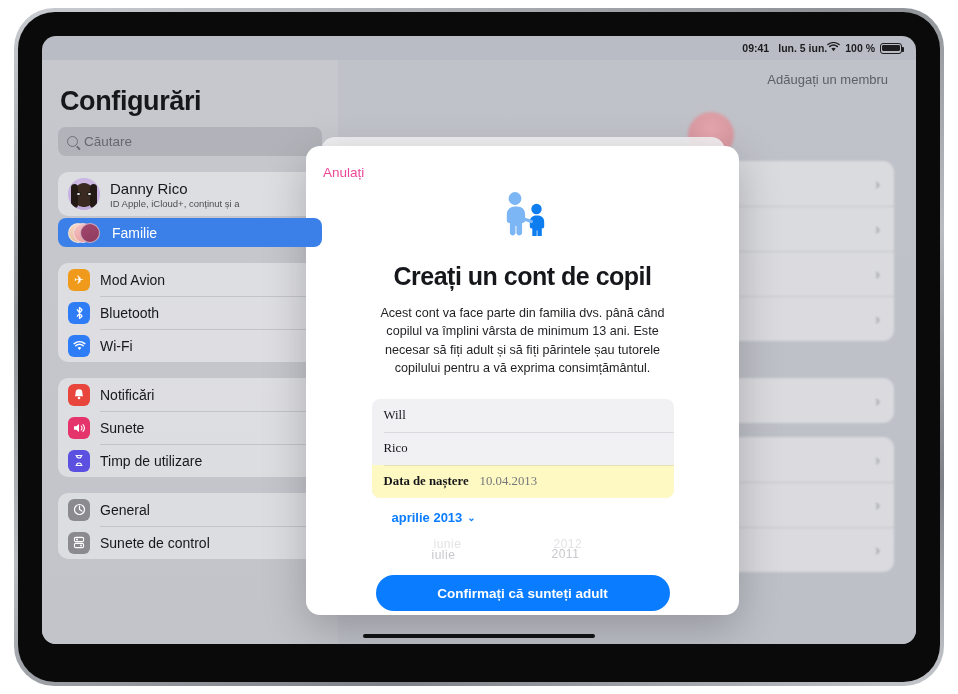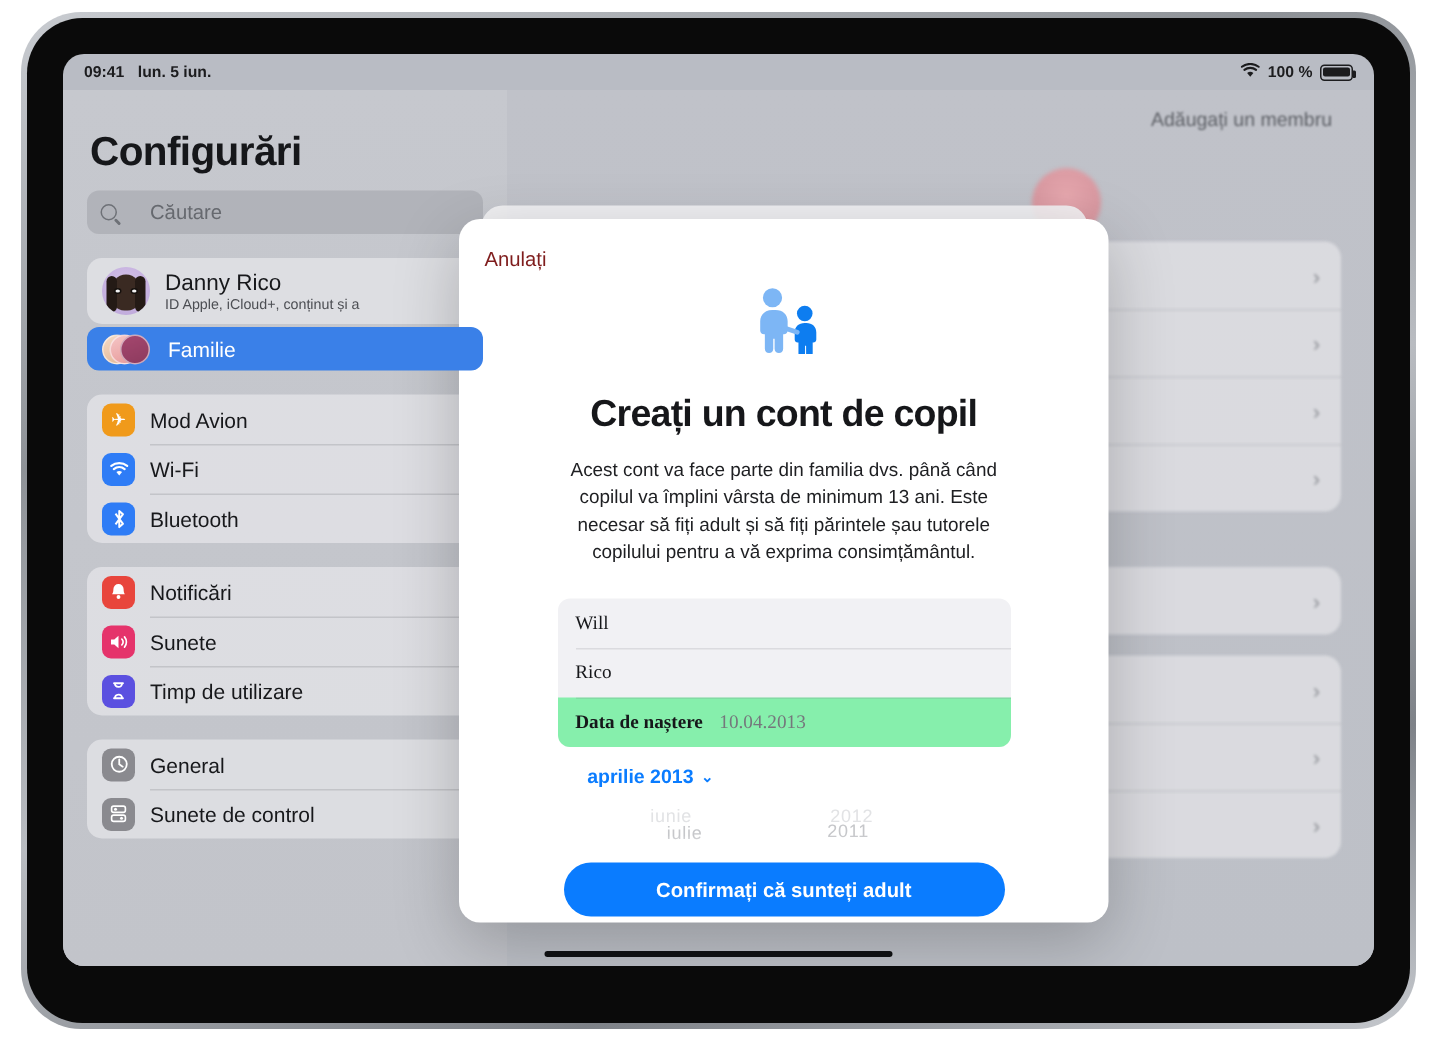--- a/index.html
+++ b/index.html
@@ -28,21 +28,21 @@
   .screen {
     position: absolute; left: 42px; top: 36px; width: 874px; height: 608px;
     background: #b9bcc4;
     border-radius: 14px;
     overflow: hidden;
   }
 
   
   .statusbar {
     position: absolute; left: 0; top: 0; width: 874px; height: 24px;
-    display: flex; align-items: center; justify-content: space-between;
+    display: flex; align-items: center; justify-content: flex-end;
     padding: 0 14px;
     font-size: 10.5px; font-weight: bold; color: #1c1c1e;
   }
   .status-left { display: flex; gap: 9px; align-items: center; }
   .status-right { display: flex; gap: 5px; align-items: center; }
   .wifi-glyph { font-size: 11px; line-height: 1; }
   .battery {
     width: 22px; height: 11px; border: 1.3px solid #1c1c1e;
     border-radius: 3px; position: relative; display: inline-block;
   }
@@ -62,21 +62,21 @@
     background: linear-gradient(180deg,#c6c8ce 0%,#c2c4ca 100%);
     padding: 0 12px;
   }
   .sidebar-title {
     font-size: 27px; font-weight: bold; color: #16171a;
     letter-spacing: -0.4px; padding: 26px 6px 10px 6px;
   }
   .search-box {
     height: 29px; background: rgba(160,163,170,0.55);
     border-radius: 8px; display: flex; align-items: center;
-    gap: 22px; padding: 0 9px; margin: 0 4px 16px 4px;
+    gap: 6px; padding: 0 9px; margin: 0 4px 16px 4px;
   }
   .search-icon { width: 11px; height: 11px; border: 1.5px solid #6e7177;
     border-radius: 50%; position: relative; flex: none; }
   .search-icon::after { content:''; position:absolute; right:-4px; bottom:-2.5px;
     width: 5px; height: 1.5px; background:#6e7177; transform: rotate(45deg); border-radius:1px;}
   .search-ph { font-size: 13.5px; color: #66696f; }
 
   .group {
     background: rgba(235,236,239,0.62);
     border-radius: 10px; margin: 0 4px 16px 4px; overflow: hidden;
@@ -181,21 +181,21 @@
     background: rgba(243,243,245,0.9); border-radius: 14px 14px 0 0;
   }
   .sheet {
     position: absolute; left: 264px; top: 110px; width: 433px; height: 469px;
     background: #ffffff; border-radius: 14px;
     box-shadow: 0 14px 44px rgba(0,0,0,0.22);
     overflow: hidden;
   }
   .sheet-cancel {
     position: absolute; left: 17px; top: 19px;
-    font-size: 13.5px; color: #7f1d1d; cursor: pointer;
+    font-size: 13.5px; color: #ec4899; cursor: pointer;
   }
   .sheet-body { padding: 44px 36px 0 36px; text-align: center; }
   .hero-icon { width: 56px; height: 46px; margin: 0 auto 10px auto; }
   .sheet-h1 {
     font-size: 25px; font-weight: bold; color: #16171a;
     letter-spacing: -0.5px; margin-bottom: 13px; margin-top: 26px;
   }
   .sheet-p {
     font-size: 12.6px; line-height: 1.45; color: #1e1f22;
     max-width: 312px; margin: 0 auto 22px auto; font-weight: 500;
@@ -206,42 +206,42 @@
     background: #f1f1f4; text-align: left; font-family: Liberation Serif, serif;
   }
   .form-row {
     height: 33px; display: flex; align-items: center; gap: 11px;
     padding: 0 12px; position: relative;
   }
   .form-row + .form-row::before {
     content: ''; position: absolute; left: 12px; right: 0; top: 0; height: 1px;
     background: rgba(120,122,128,0.18);
   }
-  .form-row.active { background: #86efac; }
+  .form-row.active { background: #fef9c3; }
   .form-val { font-size: 12.8px; color: #16171a; }
   .form-key { font-size: 12.8px; color: #16171a; font-weight: bold; }
   .form-date { font-size: 12.8px; color: #75777c; }
 
   .month-sel {
     width: 302px; margin: 12px auto 0 auto; text-align: left;
     font-size: 13px; color: #0a7cff; font-weight: 600;
     display: flex; align-items: center; gap: 5px; padding-left: 20px;
   }
   .chev-down { font-size: 10px; }
 
   .wheel {
     position: relative; width: 302px; height: 34px; margin: 12px auto 0 auto;
     overflow: hidden;
   }
   .wheel-item {
     position: absolute; font-size: 12px; color: #c9cacd;
     text-align: center; letter-spacing: 0.5px;
   }
   .wheel-m1 { left: 62px; top: 0px;  color: #e2e3e5; }
-  .wheel-m2 { left: 73px; top: 11px; color: #c6c7ca; }
+  .wheel-m2 { left: 60px; top: 11px; color: #c6c7ca; }
   .wheel-y1 { left: 182px; top: 0px;  color: #e2e3e5; }
   .wheel-y2 { left: 180px; top: 10px; color: #c6c7ca; }
   .wheel-fade {
     position:absolute; left:0; right:0; bottom:0; height: 14px;
     background: linear-gradient(180deg, rgba(255,255,255,0) 0%, #ffffff 85%);
   }
 
   .confirm-btn {
     display: block; width: 294px; height: 36px; margin: 4px auto 0 auto;
     background: #0a7cff; color: #ffffff; border: none; border-radius: 18px;
@@ -315,35 +315,35 @@
           </div>
         </div>
 
         <div class="group">
           <div class="row">
             <span class="app-icon" style="background:#f09a1b;">✈</span>
             <span class="row-label">Mod Avion</span>
           </div>
           <div class="row">
             <span class="app-icon" style="background:#2e7cf6;">
+              <svg width="9" height="14" viewBox="0 0 9 14">
+                  <path d="M2 3.4 L7 10.2 4.5 12.4 V1.6 L7 3.8 2 10.6" stroke="#fff" stroke-width="1.3" fill="none" stroke-linejoin="round"></path>
+                </svg>
+            </span>
+            <span class="row-label">Bluetooth</span>
+          </div>
+          <div class="row">
+            <span class="app-icon" style="background:#2e7cf6;">
               <svg width="13" height="10" viewBox="0 0 13 10">
                   <path d="M6.5 9 L4.6 6.7a3.1 3.1 0 0 1 3.8 0Z" fill="#fff"></path>
                   <path d="M2.9 4.7a5.8 5.8 0 0 1 7.2 0" stroke="#fff" stroke-width="1.5" fill="none" stroke-linecap="round"></path>
                   <path d="M1.2 2.6a8.7 8.7 0 0 1 10.6 0" stroke="#fff" stroke-width="1.5" fill="none" stroke-linecap="round"></path>
                 </svg>
             </span>
             <span class="row-label">Wi-Fi</span>
-          </div>
-          <div class="row">
-            <span class="app-icon" style="background:#2e7cf6;">
-              <svg width="9" height="14" viewBox="0 0 9 14">
-                  <path d="M2 3.4 L7 10.2 4.5 12.4 V1.6 L7 3.8 2 10.6" stroke="#fff" stroke-width="1.3" fill="none" stroke-linejoin="round"></path>
-                </svg>
-            </span>
-            <span class="row-label">Bluetooth</span>
           </div>
         </div>
 
         <div class="group">
           <div class="row">
             <span class="app-icon" style="background:#e8453c;">
               <svg width="12" height="13" viewBox="0 0 12 13">
                   <path d="M6 1.3a3.4 3.4 0 0 1 3.4 3.4c0 2.6.9 3.5.9 3.5H1.7s.9-.9.9-3.5A3.4 3.4 0 0 1 6 1.3z" fill="#fff"></path>
                   <circle cx="6" cy="10" r="1.3" fill="#fff"></circle>
                 </svg>

